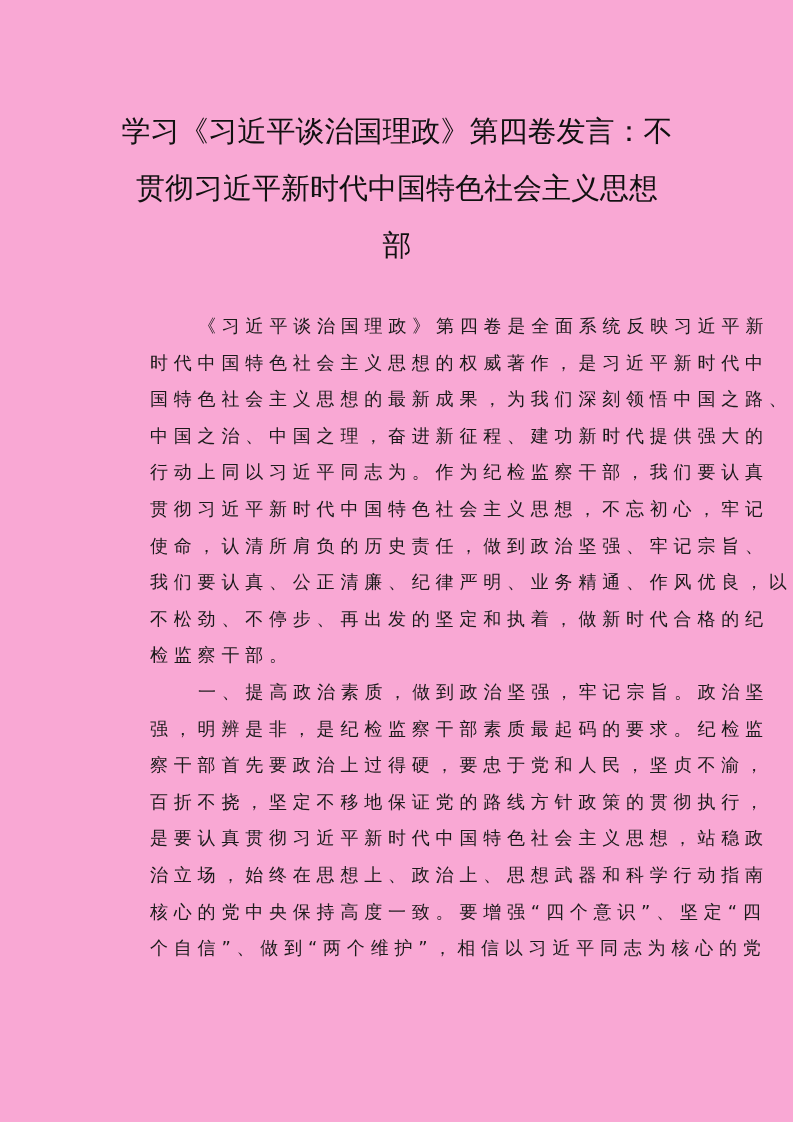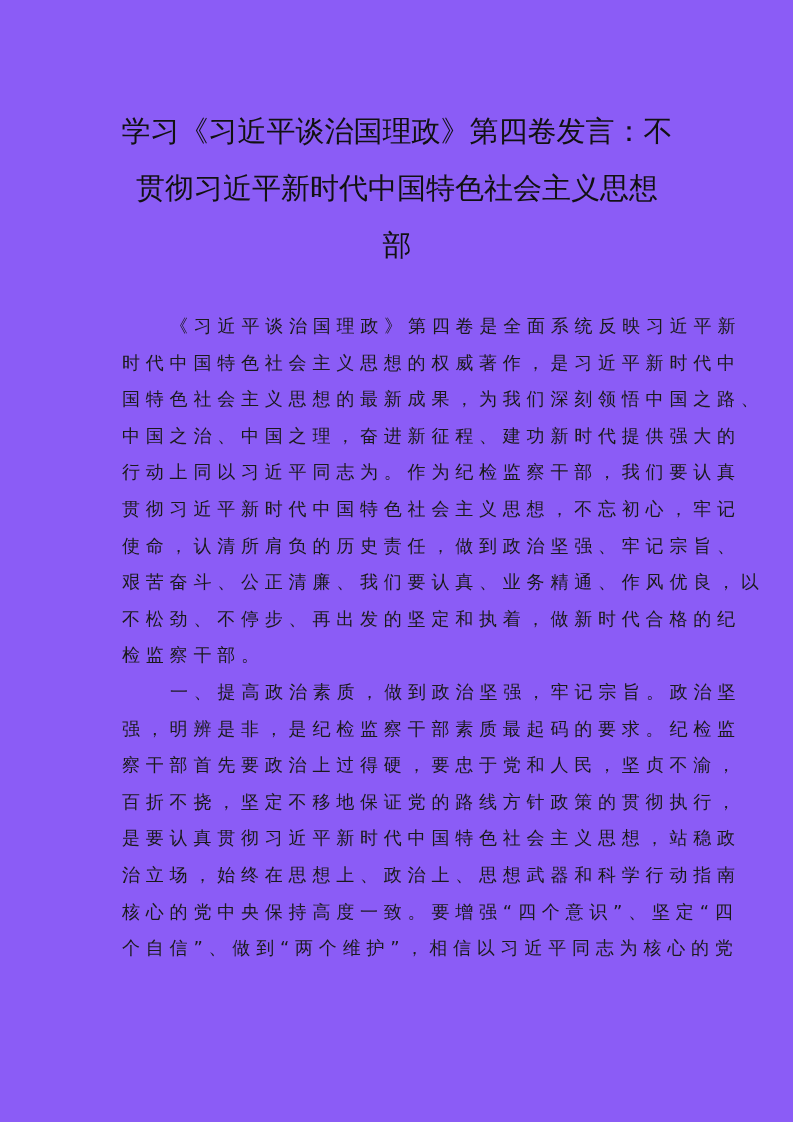--- a/index.html
+++ b/index.html
@@ -12,21 +12,21 @@
     height: 1122px;
     position: relative;
     overflow: hidden;
     color: #111111;
   }
   .page {
     position: absolute;
     left: 0; top: 0;
     width: 793px;
     height: 1122px;
-    background: #8b5cf6;
+    background: #f9a8d4;
   }
   .title {
     position: absolute;
     left: 112px;
     top: 103px;
     width: 570px;
     margin: 0;
     text-align: center;
     font-family: "DejaVu Serif", "Liberation Serif", serif;
     font-size: 29px;
@@ -43,20 +43,21 @@
     width: 575px;
     font-family: "DejaVu Sans", "Liberation Sans", sans-serif;
     font-size: 18px;
     line-height: 36.6px;
     letter-spacing: 5.8px;
     color: #1a1a1a;
   }
   .body .line {
     display: block;
     white-space: nowrap;
+    margin-left: 28px;
   }
   .body .indent { padding-left: 48px; }
 </style>
 </head>
 <body>
 
 <div class="page">
   <h1 class="title">
     <span>学习《习近平谈治国理政》第四卷发言：不</span>
     <span>贯彻习近平新时代中国特色社会主义思想</span>
@@ -65,21 +66,21 @@
 
   <div class="body">
     <div>
       <span class="line indent">《习近平谈治国理政》第四卷是全面系统反映习近平新</span>
       <span class="line">时代中国特色社会主义思想的权威著作，是习近平新时代中</span>
       <span class="line">国特色社会主义思想的最新成果，为我们深刻领悟中国之路、</span>
       <span class="line">中国之治、中国之理，奋进新征程、建功新时代提供强大的</span>
       <span class="line">行动上同以习近平同志为。作为纪检监察干部，我们要认真</span>
       <span class="line">贯彻习近平新时代中国特色社会主义思想，不忘初心，牢记</span>
       <span class="line">使命，认清所肩负的历史责任，做到政治坚强、牢记宗旨、</span>
-      <span class="line">艰苦奋斗、公正清廉、我们要认真、业务精通、作风优良，以</span>
+      <span class="line">我们要认真、公正清廉、纪律严明、业务精通、作风优良，以</span>
       <span class="line">不松劲、不停步、再出发的坚定和执着，做新时代合格的纪</span>
       <span class="line">检监察干部。</span>
     </div>
     <div>
       <span class="line indent">一、提高政治素质，做到政治坚强，牢记宗旨。政治坚</span>
       <span class="line">强，明辨是非，是纪检监察干部素质最起码的要求。纪检监</span>
       <span class="line">察干部首先要政治上过得硬，要忠于党和人民，坚贞不渝，</span>
       <span class="line">百折不挠，坚定不移地保证党的路线方针政策的贯彻执行，</span>
       <span class="line">是要认真贯彻习近平新时代中国特色社会主义思想，站稳政</span>
       <span class="line">治立场，始终在思想上、政治上、思想武器和科学行动指南</span>

